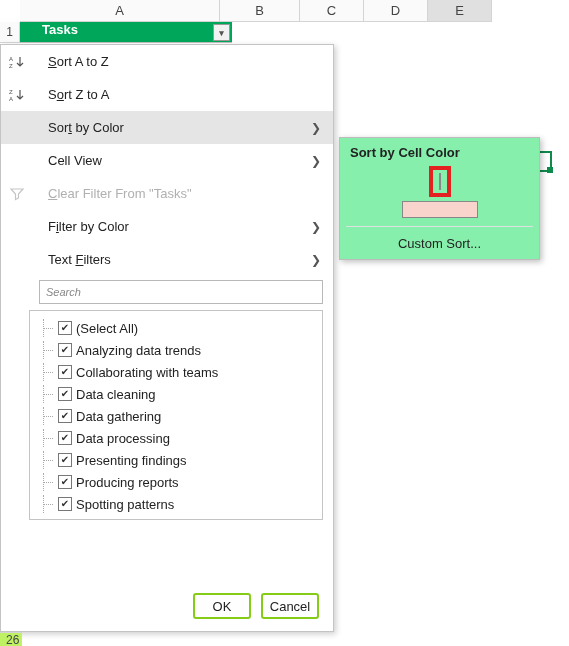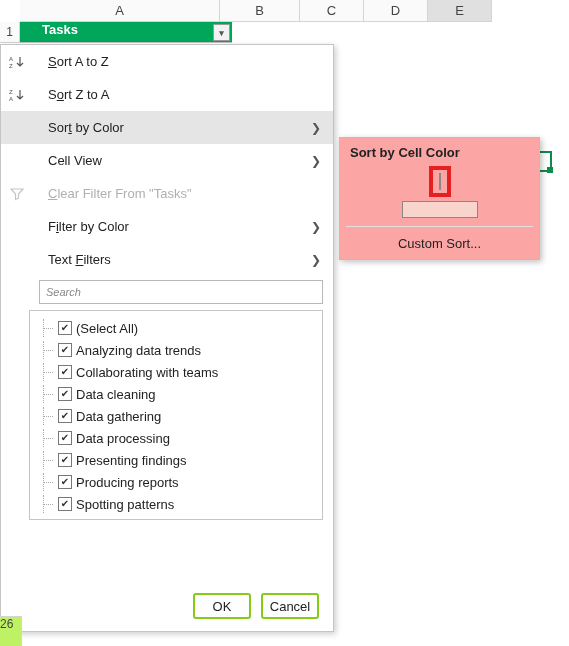--- a/index.html
+++ b/index.html
@@ -211,21 +211,21 @@
     align-items: center;
     justify-content: center;
     cursor: default;
   }
   
   .submenu {
     position: absolute;
     left: 339px;
     top: 137px;
     width: 201px;
-    background: #fca5a5;
+    background: #86efac;
     border: 1px solid #bcbcbc;
     box-shadow: 2px 2px 6px rgba(0,0,0,0.25);
     padding: 4px 0 0 0;
   }
   .submenu-title {
     font-weight: bold;
     padding: 3px 10px 6px 10px;
     font-size: 13px;
   }
   .swatch-row {
@@ -263,22 +263,22 @@
   }
   .row26-fragment {
     position: absolute;
     left: 0;
     bottom: 0;
     font-size: 12px;
     color: #444;
     border-top: 1px solid #d4d4d4;
     border-right: 1px solid #d4d4d4;
     width: 22px;
-    height: 30px;
-    padding-left:0;
+    height: 14px;
+    padding-left:6px;
     background:#bef264;
     overflow:hidden;
   }
 </style>
 </head>
 <body>
 
 <div class="col-headers">
   <div class="col-head col-A">A</div>
   <div class="col-head col-B">B</div>

